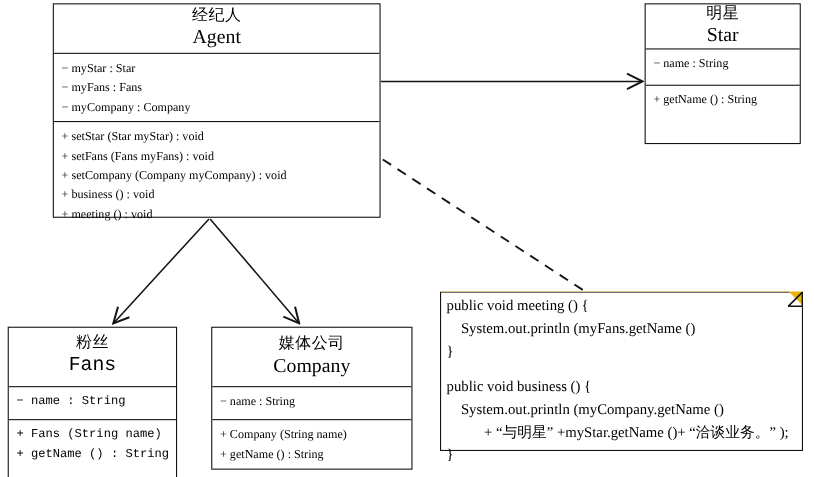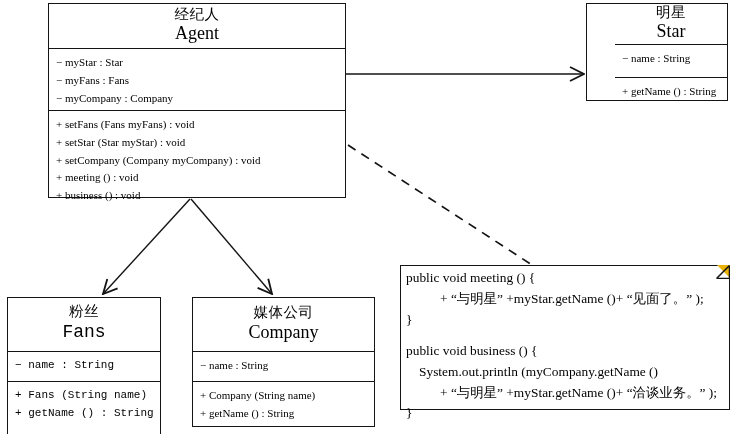--- a/index.html
+++ b/index.html
@@ -63,21 +63,21 @@
   .uml-compartment div {
     font-size: 11px;
     line-height: 1.62;
     white-space: nowrap;
   }
   
   #class-agent { left: 48px; top: 3px; width: 298px; height: 195px; }
   #class-agent .uml-head { height: 44px; }
   #class-agent .attrs { height: 61px; }
   
-  #class-star { left: 586px; top: 3px; width: 142px; height: 98px; padding-left: 28px; }
+  #class-star { left: 586px; top: 3px; width: 142px; height: 128px; }
   #class-star .uml-head { height: 40px; }
   #class-star .attrs { height: 32px; }
   
   #class-fans { left: 7px; top: 297px; width: 154px; height: 152px; font-family: Liberation Mono, monospace; }
   #class-fans .uml-head { height: 53px; }
   #class-fans .attrs { height: 29px; }
   
   #class-company { left: 192px; top: 297px; width: 183px; height: 130px; }
   #class-company .uml-head { height: 53px; }
   #class-company .attrs { height: 29px; }
@@ -153,25 +153,25 @@
       <span class="en">Agent</span>
     </div>
     <div class="uml-sep"></div>
     <div class="uml-compartment attrs">
       <div>− myStar : Star</div>
       <div>− myFans : Fans</div>
       <div>− myCompany : Company</div>
     </div>
     <div class="uml-sep"></div>
     <div class="uml-compartment methods">
+      <div>+ setStar (Star myStar) : void</div>
       <div>+ setFans (Fans myFans) : void</div>
-      <div>+ setStar (Star myStar) : void</div>
       <div>+ setCompany (Company myCompany) : void</div>
+      <div>+ business () : void</div>
       <div>+ meeting () : void</div>
-      <div>+ business () : void</div>
     </div>
   </div>
 
   <div class="uml-class" id="class-star">
     <div class="uml-head">
       <span class="cn">明星</span>
       <span class="en">Star</span>
     </div>
     <div class="uml-sep"></div>
     <div class="uml-compartment attrs">
@@ -215,21 +215,21 @@
     </div>
   </div>
 
   <div id="note-code">
     <div class="note-body"></div>
     <svg class="note-fold" viewBox="0 0 14 14">
       <path d="M 0.5 0.5 L 13.5 13.5 M 0.5 0.5 L 0.5 13.5 M 0.5 13.5 L 13.5 13.5" fill="none" stroke="#141414" stroke-width="1.5" transform="translate(14,0) scale(-1,1)"></path>
     </svg>
     <div class="note-text">
       <div>public void meeting () {</div>
-      <div class="ind2">+ “与明星” +myStar.getName ()+ “见面了。” );</div>
+      <div class="ind1">System.out.println (myFans.getName ()</div>
       <div>}</div>
       <div class="blank"></div>
       <div>public void business () {</div>
       <div class="ind1">System.out.println (myCompany.getName ()</div>
       <div class="ind2">+ “与明星” +myStar.getName ()+ “洽谈业务。” );</div>
       <div>}</div>
     </div>
   </div>
 
 </div>

